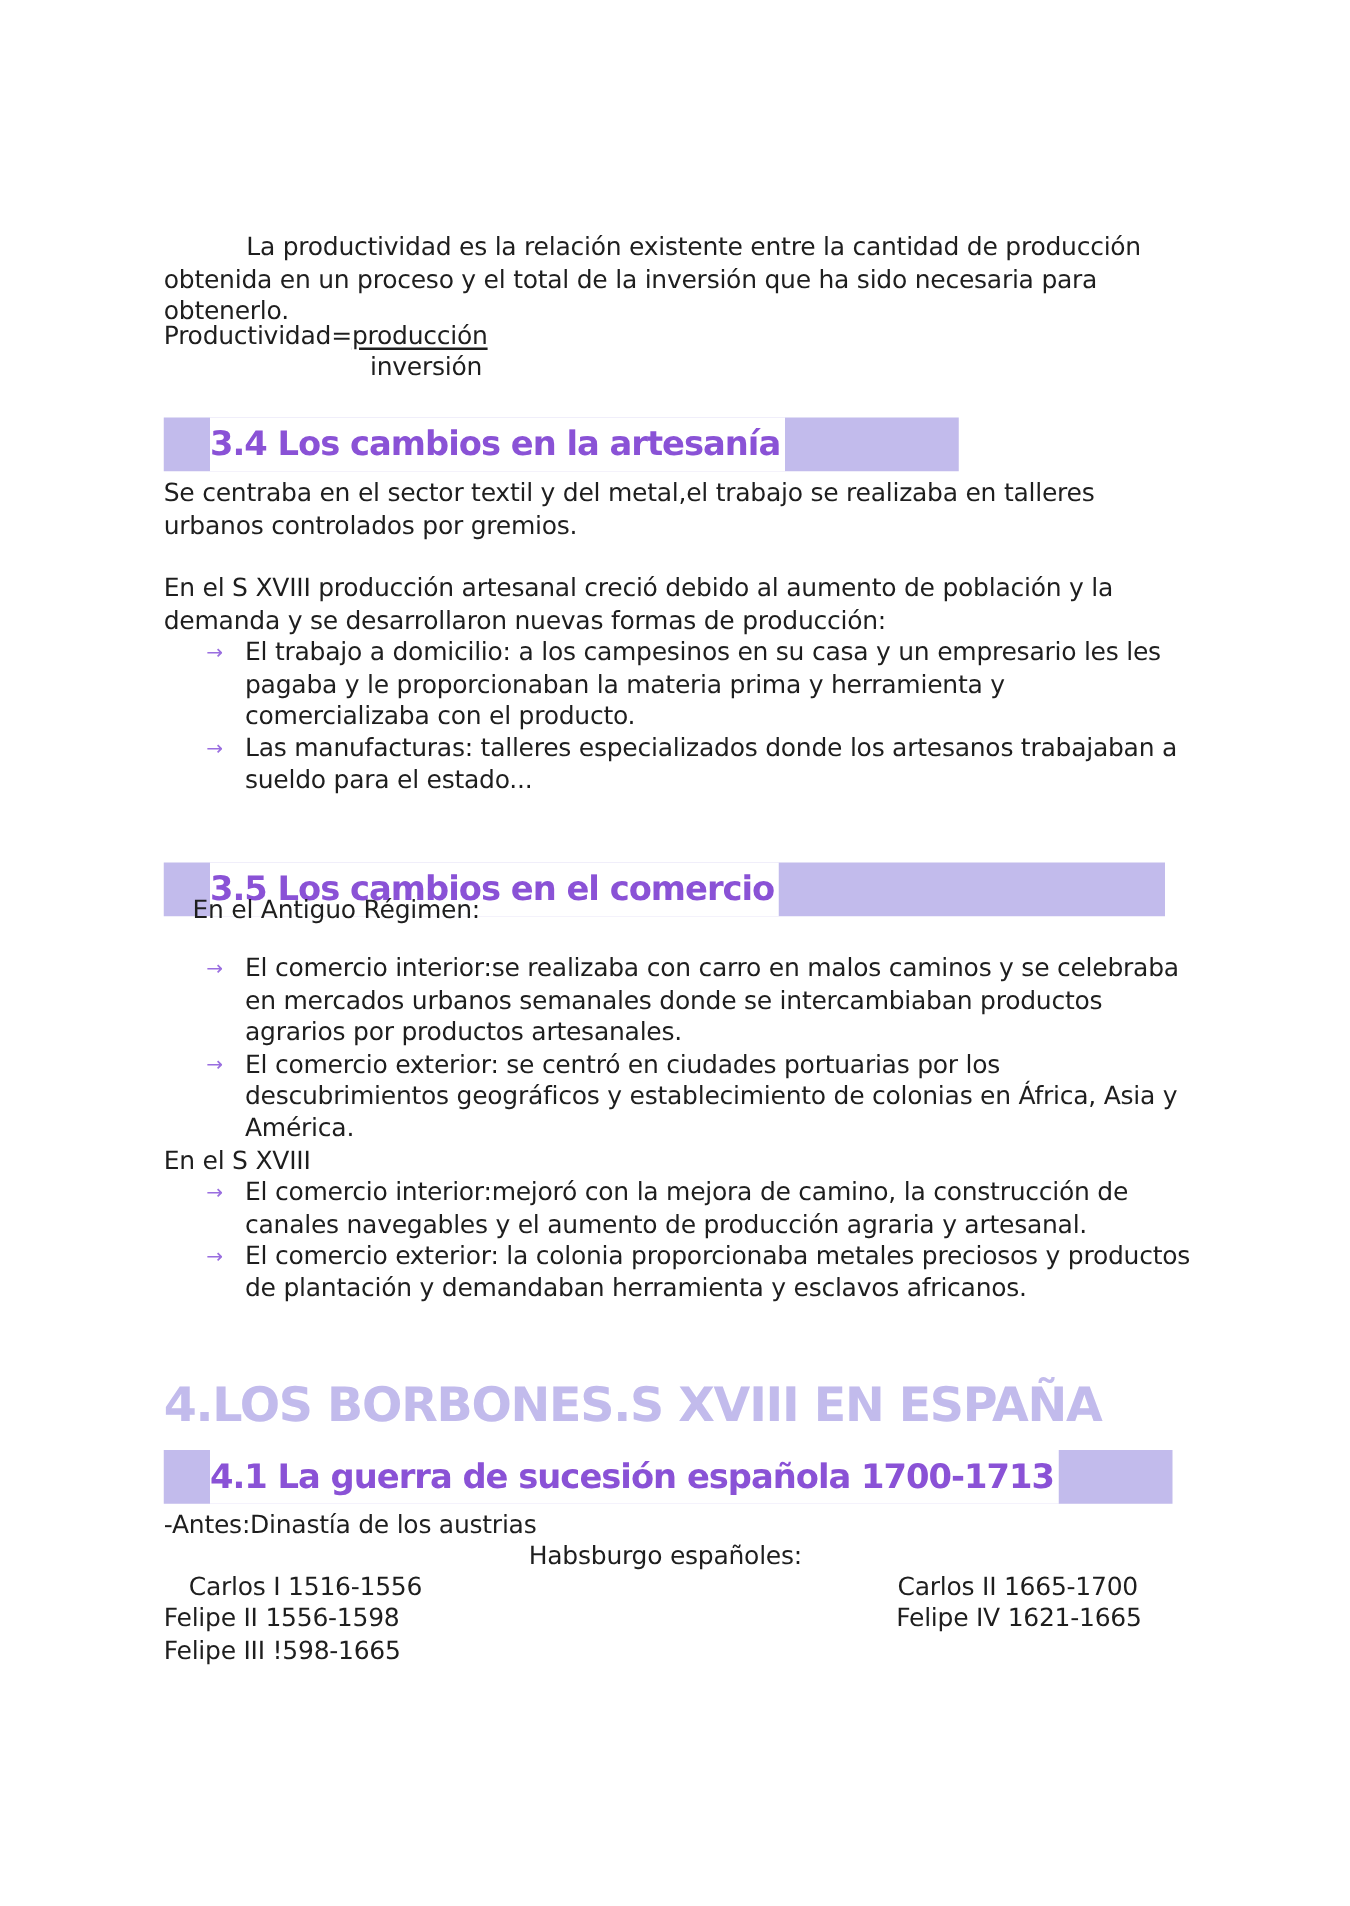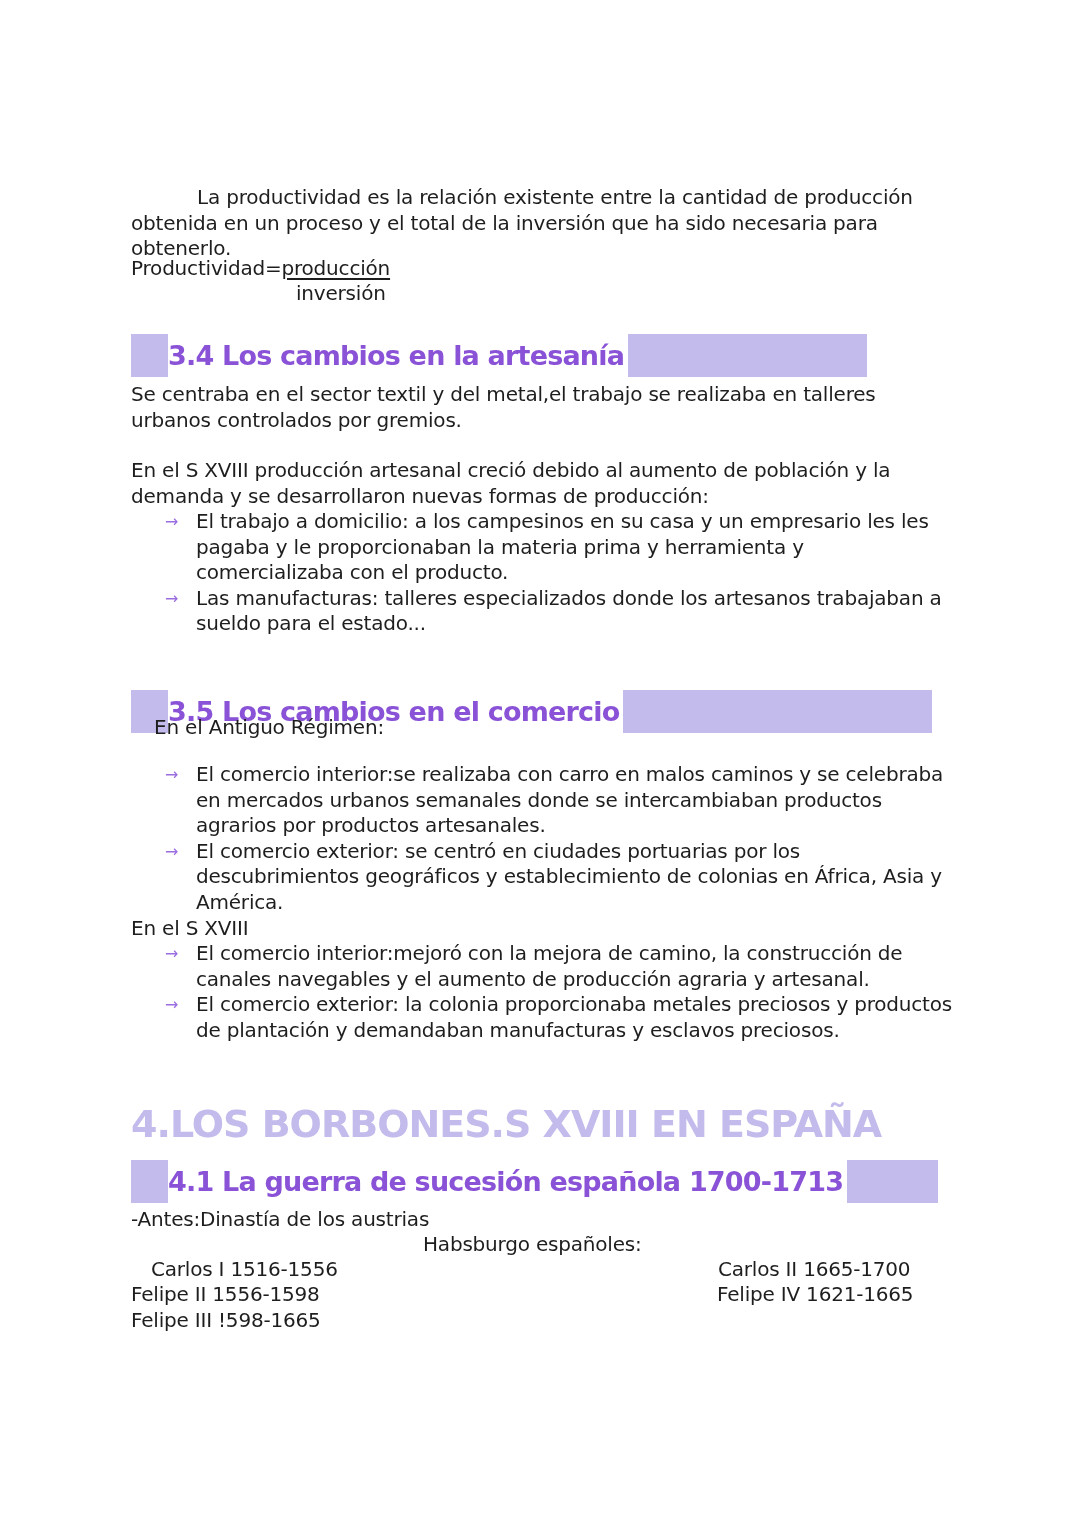--- a/index.html
+++ b/index.html
@@ -9,21 +9,21 @@
   }
   .page { position: absolute; left: 0; top: 0; width: 1080px; height: 1525px; }
   .line {
     position: absolute; left: 131px; font-size: 20px; line-height: 25.6px;
     white-space: nowrap; letter-spacing: -0.2px;
   }
   .para { position: absolute; left: 131px; width: 820px; font-size: 20px; line-height: 25.6px; letter-spacing: -0.2px; }
   .indent { text-indent: 66px; }
   .u { text-decoration: underline; text-underline-offset: 3px; }
   .hbar {
-    position: absolute; left: 131px; width: 736px; height: 43px;
+    position: absolute; left: 131px; width: 636px; height: 43px;
     background: #c2bbec;
   }
   .hbar .htext {
     position: absolute; left: 37px; top: 0; height: 43px; line-height: 43px;
     background: #ffffff; color: #8a52d6; font-weight: bold; font-size: 27px;
     padding-right: 4px; letter-spacing: -0.8px;
     font-family: "DejaVu Sans", sans-serif;
   }
   .bigtitle {
     position: absolute; left: 131px; top: 1100px; font-size: 38px; line-height: 48px;
@@ -59,21 +59,21 @@
     <span class="htext">3.5 Los cambios en el comercio</span>
   </div>
   <div class="line" style="top:715px;margin-left:23px;">En el Antiguo Régimen:</div>
   <ul class="bullets" style="top:762px;">
     <li><span class="arrow">→</span><span>El comercio interior:se realizaba con carro en malos caminos y se celebraba en mercados urbanos semanales donde se intercambiaban productos agrarios por productos artesanales.</span></li>
     <li><span class="arrow">→</span><span>El comercio exterior: se centró en ciudades portuarias por los descubrimientos geográficos y establecimiento de colonias en África, Asia y América.</span></li>
   </ul>
   <div class="line" style="top:916px;">En el S XVIII</div>
   <ul class="bullets" style="top:941px;">
     <li><span class="arrow">→</span><span>El comercio interior:mejoró con la mejora de camino, la construcción de canales navegables y el aumento de producción agraria y artesanal.</span></li>
-    <li><span class="arrow">→</span><span>El comercio exterior: la colonia proporcionaba metales preciosos y productos de plantación y demandaban manufacturas y esclavos preciosos.</span></li>
+    <li><span class="arrow">→</span><span>El comercio exterior: la colonia proporcionaba metales preciosos y productos de plantación y demandaban herramienta y esclavos africanos.</span></li>
   </ul>
 
   <div class="bigtitle">4.LOS BORBONES.S XVIII EN ESPAÑA</div>
 
   <div class="hbar" style="top:1160px; width:807px;">
     <span class="htext">4.1 La guerra de sucesión española 1700-1713</span>
   </div>
   <div class="line" style="top:1207px;">-Antes:Dinastía de los austrias</div>
   <div class="line" style="top:1232px; left:423px;">Habsburgo españoles:</div>
   <div class="line" style="top:1257px;margin-left:20px;">Carlos I 1516-1556</div>

